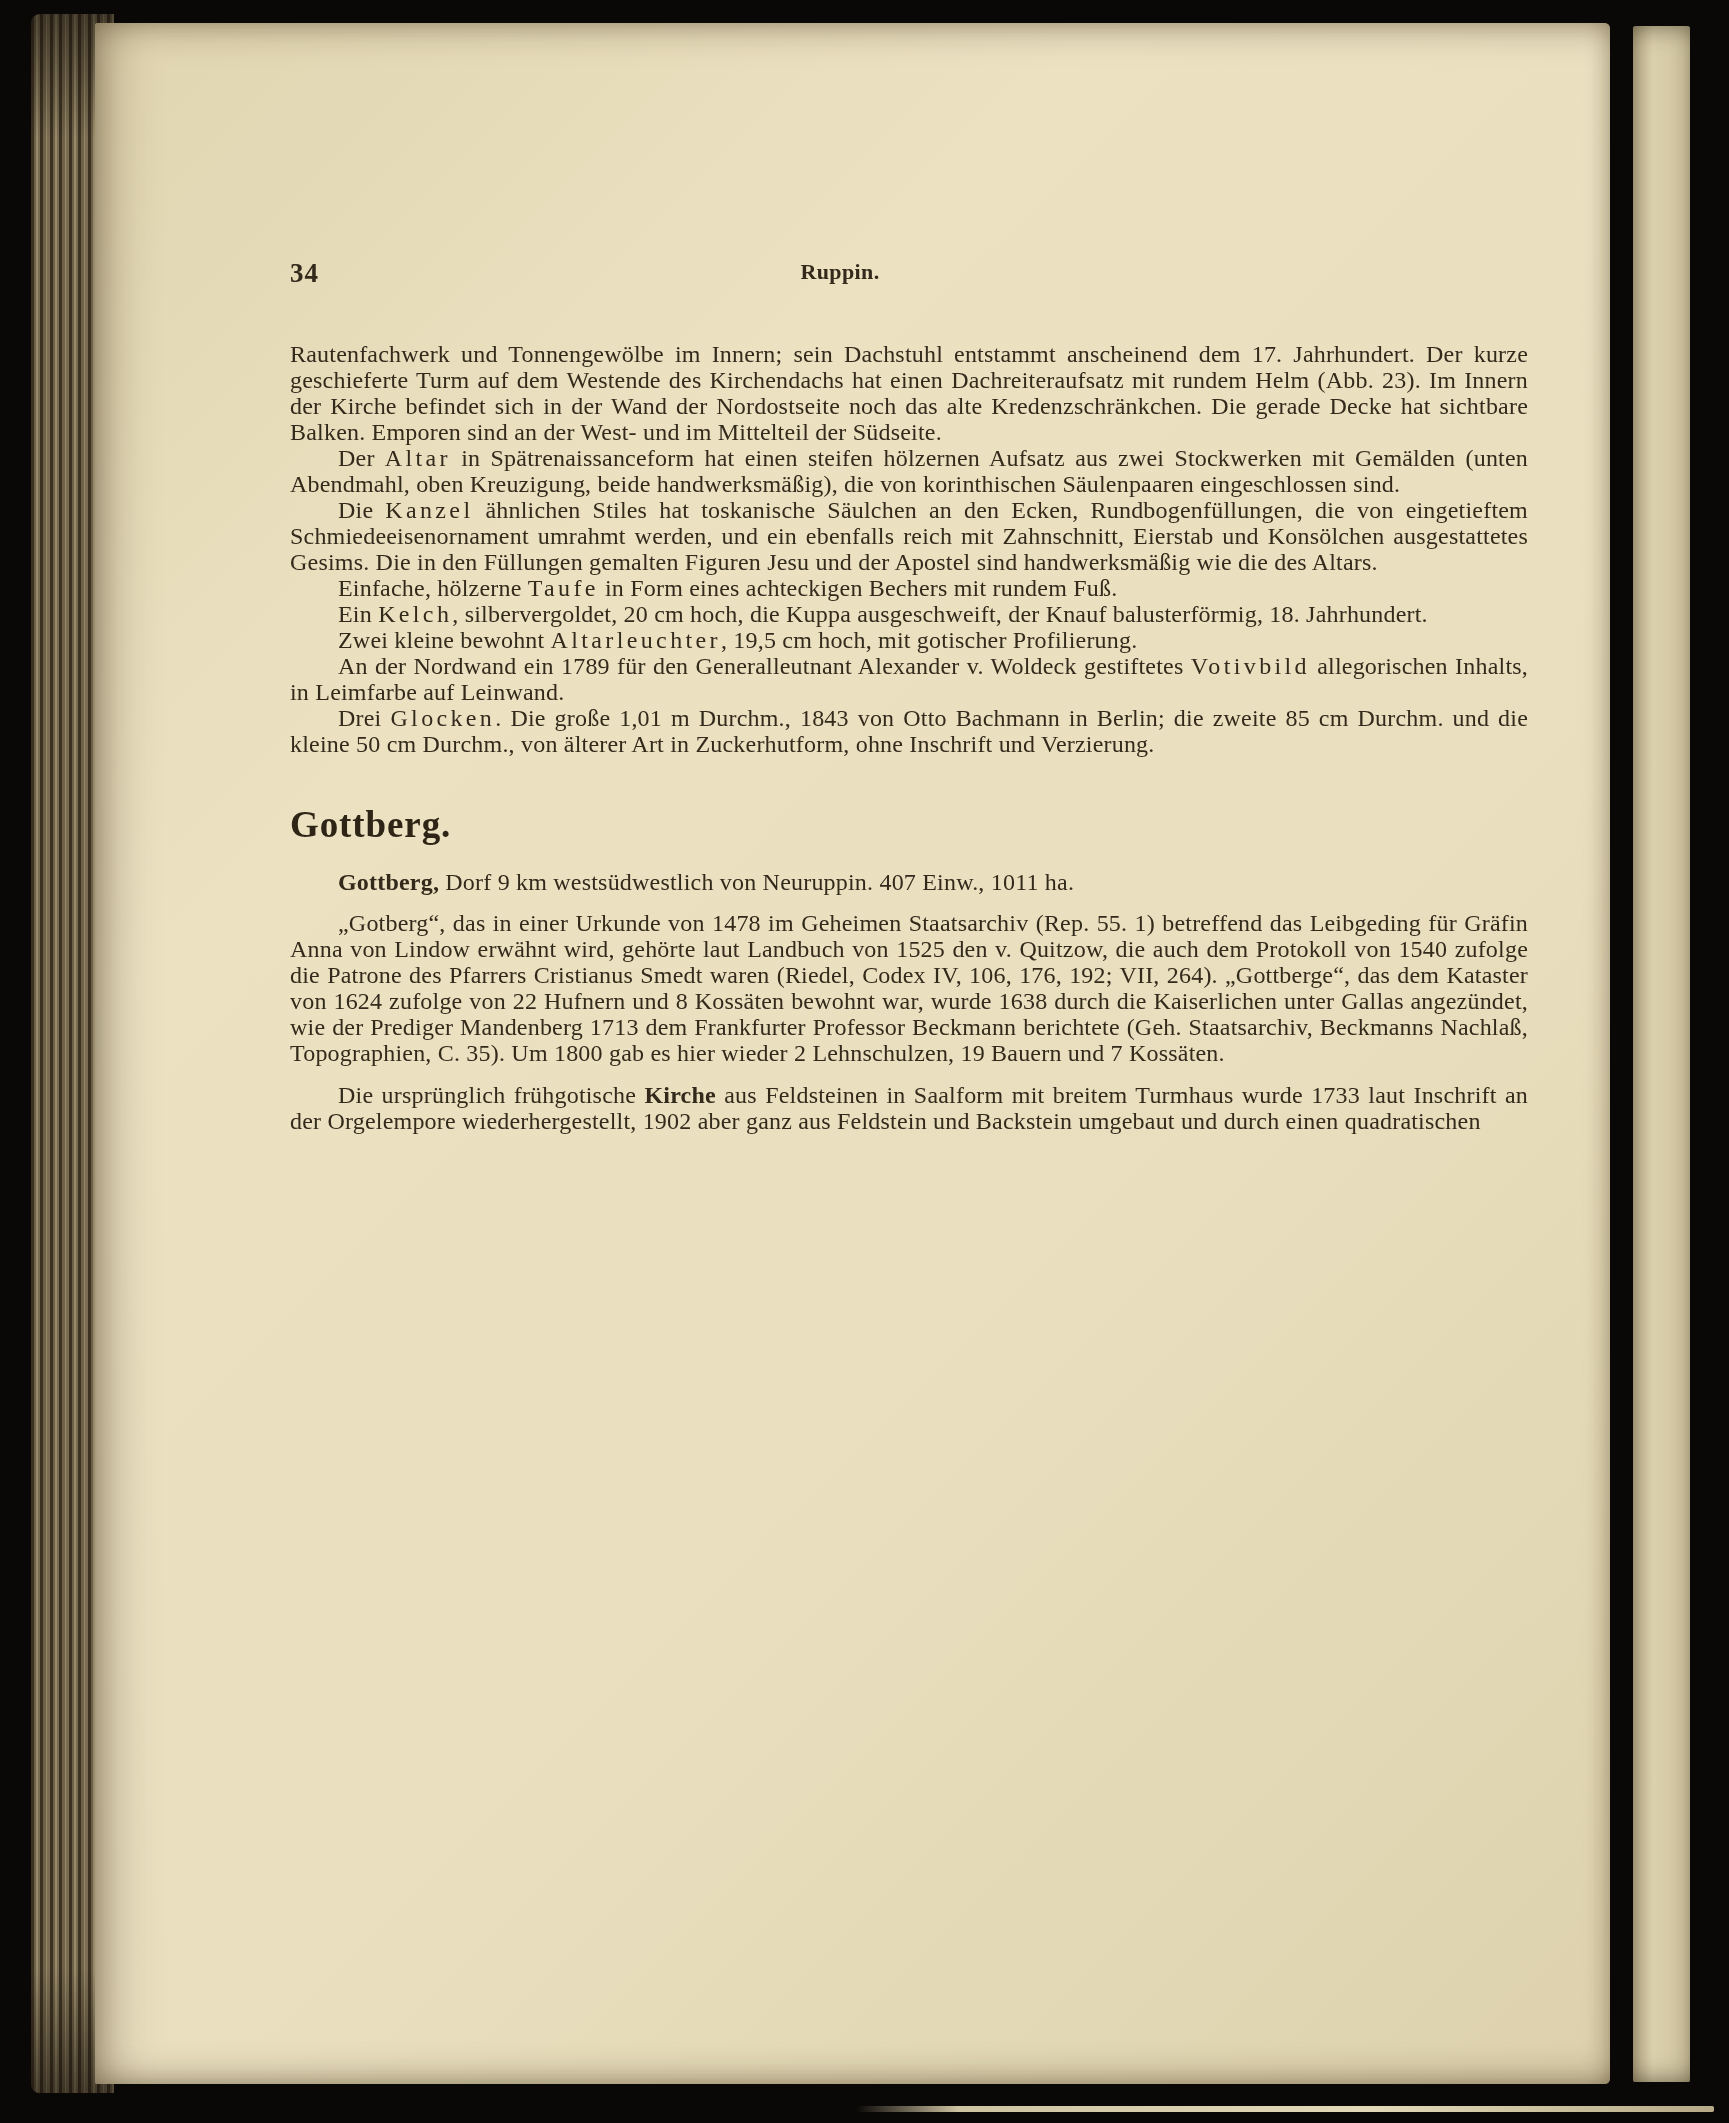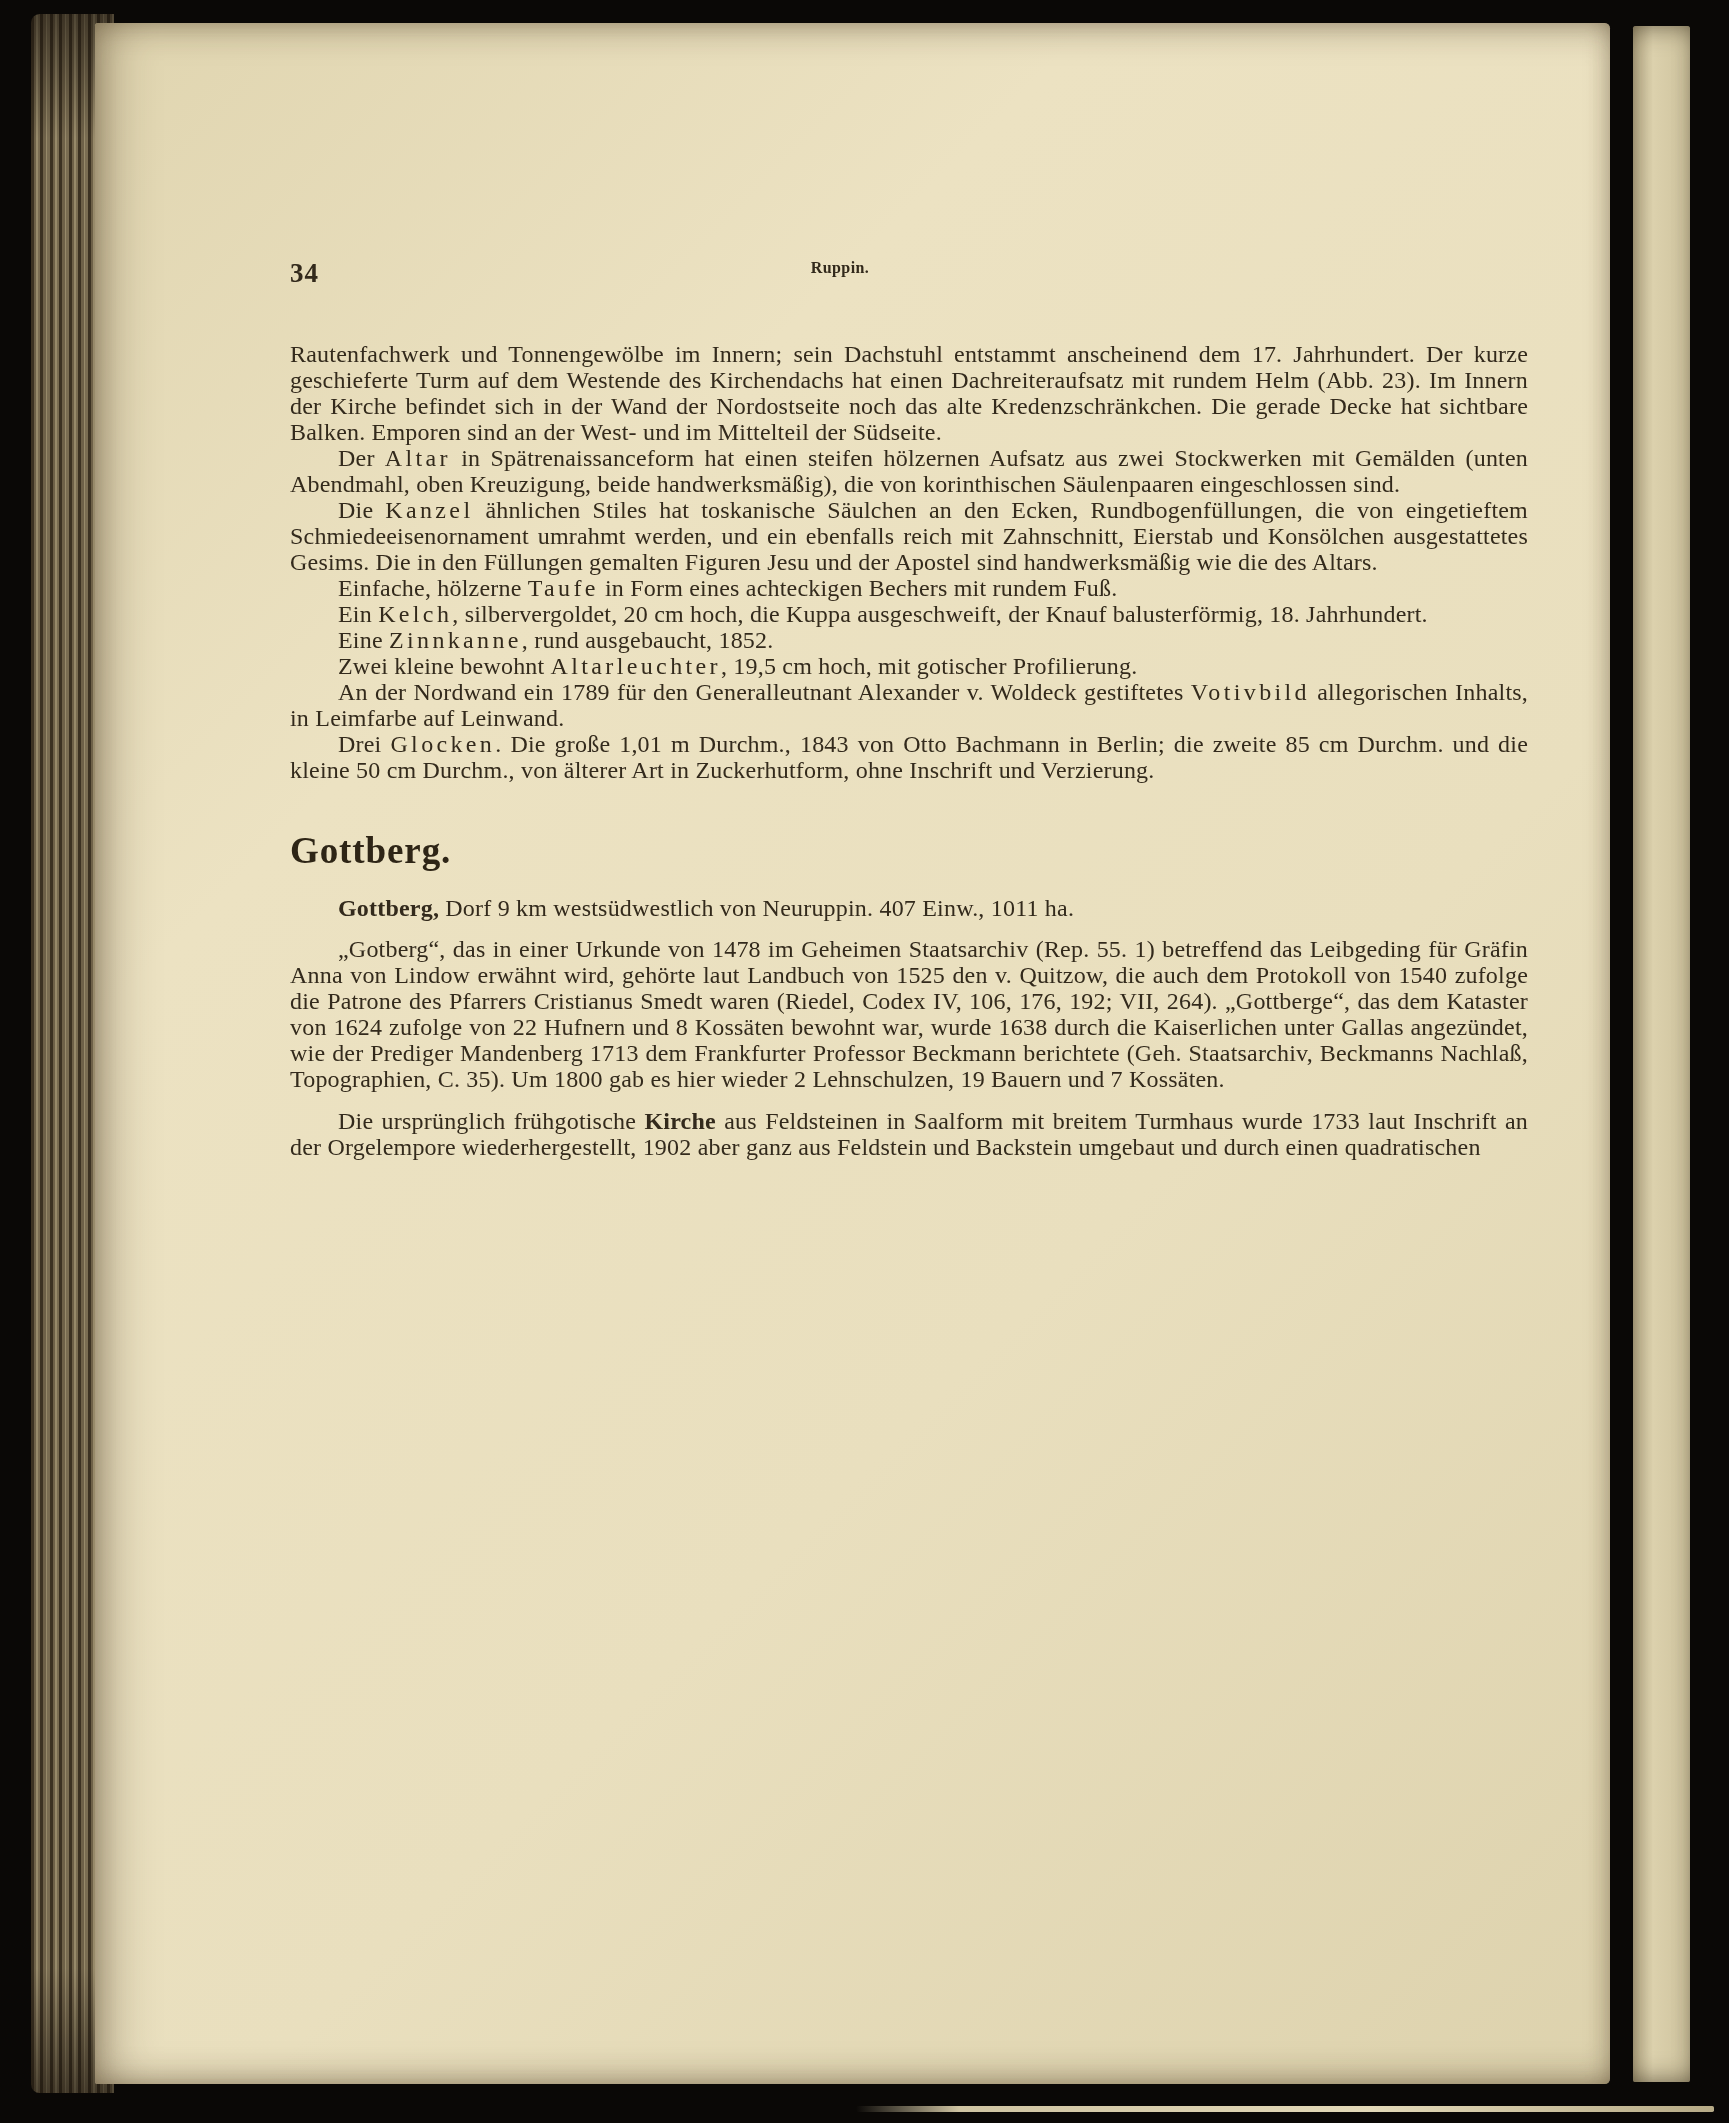--- a/index.html
+++ b/index.html
@@ -29,21 +29,21 @@
     color:#332a1c;
   }
   .page-inner{padding:235px 82px 0 195px;}
   .page-header{position:relative;height:38px;margin-bottom:45px;}
   .page-num{
     position:absolute;left:0;top:0;
     font-size:27px;font-weight:bold;letter-spacing:0.9px;
   }
   .running-title{
     position:absolute;left:0;right:138px;text-align:center;top:1.7px;
-    font-size:16px;font-weight:bold;letter-spacing:0.4px;
+    font-size:22px;font-weight:bold;letter-spacing:0.4px;
   }
   .text-block{
     font-size:24px;line-height:26px;text-align:justify;
     letter-spacing:0.2px;
   }
   .para{margin:0;}
   .para.indent{text-indent:48px;}
   .para.space-before{margin-top:15.6px;}
   .spaced{letter-spacing:.14em;}
   .bold{font-weight:bold;}
@@ -74,21 +74,20 @@
     <div class="page-header">
       <span class="page-num">34</span>
       <span class="running-title">Ruppin.</span>
     </div>
     <div class="text-block">
         <p class="para"><span>Rautenfachwerk und Tonnengewölbe im Innern; sein Dachstuhl entstammt anscheinend dem 17. Jahrhundert. Der kurze geschieferte Turm auf dem Westende des Kirchendachs hat einen Dachreiteraufsatz mit rundem Helm (Abb. 23). Im Innern der Kirche befindet sich in der Wand der Nordostseite noch das alte Kredenzschränkchen. Die gerade Decke hat sichtbare Balken. Emporen sind an der West- und im Mittelteil der Südseite.</span></p>
         <p class="para indent"><span>Der </span><span class="spaced">Altar</span><span> in Spätrenaissanceform hat einen steifen hölzernen Aufsatz aus zwei Stockwerken mit Gemälden (unten Abendmahl, oben Kreuzigung, beide handwerksmäßig), die von korinthischen Säulenpaaren eingeschlossen sind.</span></p>
         <p class="para indent"><span>Die </span><span class="spaced">Kanzel</span><span> ähnlichen Stiles hat toskanische Säulchen an den Ecken, Rundbogenfüllungen, die von eingetieftem Schmiedeeisenornament umrahmt werden, und ein ebenfalls reich mit Zahnschnitt, Eierstab und Konsölchen ausgestattetes Gesims. Die in den Füllungen gemalten Figuren Jesu und der Apostel sind handwerksmäßig wie die des Altars.</span></p>
         <p class="para indent"><span>Einfache, hölzerne </span><span class="spaced">Taufe</span><span> in Form eines achteckigen Bechers mit rundem Fuß.</span></p>
         <p class="para indent"><span>Ein </span><span class="spaced">Kelch</span><span>, silbervergoldet, 20 cm hoch, die Kuppa ausgeschweift, der Knauf balusterförmig, 18. Jahrhundert.</span></p>
-        <p class="para indent"><span>Eine </span><span class="spaced">Zinnkanne</span><span>, rund ausgebaucht, 1852.</span></p>
         <p class="para indent"><span>Zwei kleine bewohnt </span><span class="spaced">Altarleuchter</span><span>, 19,5 cm hoch, mit gotischer Profilierung.</span></p>
         <p class="para indent"><span>An der Nordwand ein 1789 für den Generalleutnant Alexander v. Woldeck gestiftetes </span><span class="spaced">Votivbild</span><span> allegorischen Inhalts, in Leimfarbe auf Leinwand.</span></p>
         <p class="para indent"><span>Drei </span><span class="spaced">Glocken</span><span>. Die große 1,01 m Durchm., 1843 von Otto Bachmann in Berlin; die zweite 85 cm Durchm. und die kleine 50 cm Durchm., von älterer Art in Zuckerhutform, ohne Inschrift und Verzierung.</span></p>
         <h2 class="section-heading">Gottberg.</h2>
         <p class="para indent"><span class="bold">Gottberg,</span><span> Dorf 9 km westsüdwestlich von Neuruppin.  407 Einw., 1011 ha.</span></p>
         <p class="para indent space-before"><span>„Gotberg“, das in einer Urkunde von 1478 im Geheimen Staatsarchiv (Rep. 55. 1) betreffend das Leibgeding für Gräfin Anna von Lindow erwähnt wird, gehörte laut Landbuch von 1525 den v. Quitzow, die auch dem Protokoll von 1540 zufolge die Patrone des Pfarrers Cristianus Smedt waren (Riedel, Codex IV, 106, 176, 192; VII, 264). „Gottberge“, das dem Kataster von 1624 zufolge von 22 Hufnern und 8 Kossäten bewohnt war, wurde 1638 durch die Kaiserlichen unter Gallas angezündet, wie der Prediger Mandenberg 1713 dem Frankfurter Professor Beckmann berichtete (Geh. Staatsarchiv, Beckmanns Nachlaß, Topographien, C. 35).  Um 1800 gab es hier wieder 2 Lehnschulzen, 19 Bauern und 7 Kossäten.</span></p>
         <p class="para indent space-before"><span>Die ursprünglich frühgotische </span><span class="bold">Kirche</span><span> aus Feldsteinen in Saalform mit breitem Turmhaus wurde 1733 laut Inschrift an der Orgelempore wiederhergestellt, 1902 aber ganz aus Feldstein und Backstein umgebaut und durch einen quadratischen</span></p>
       </div>
   </div>
 </div>

